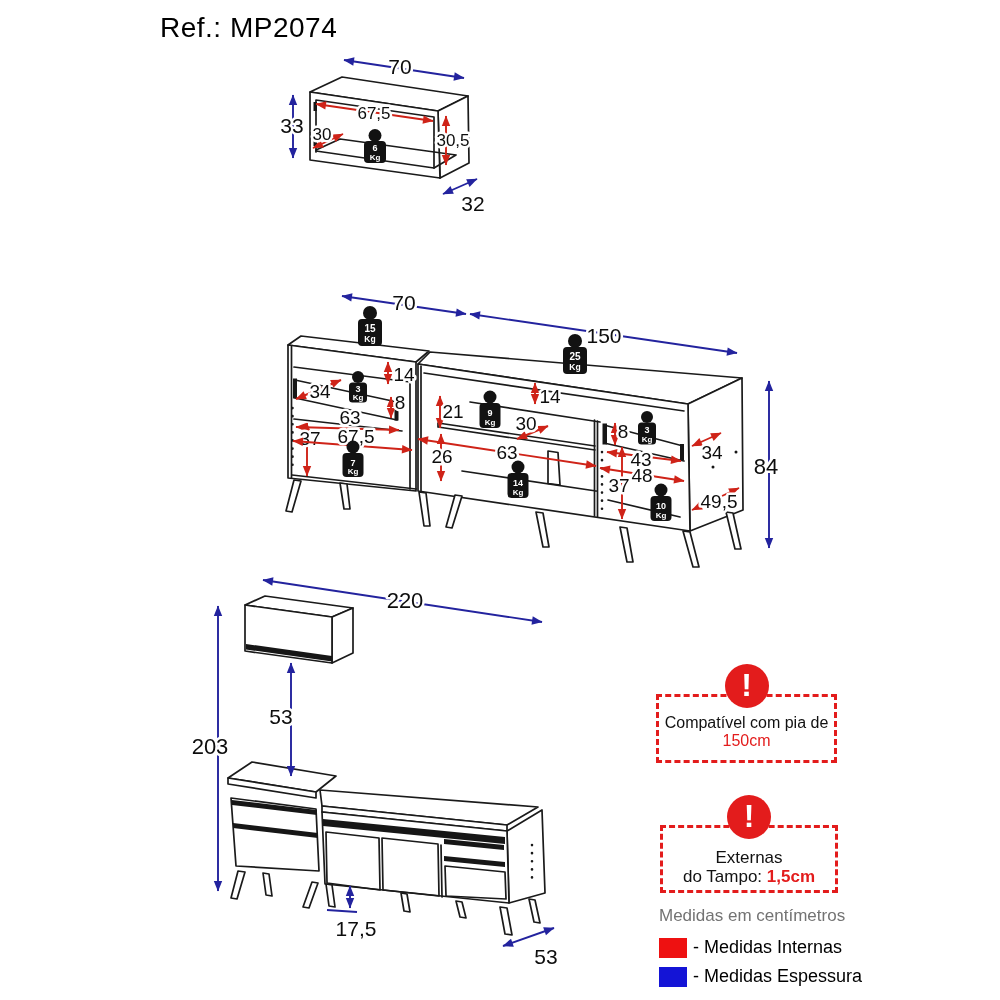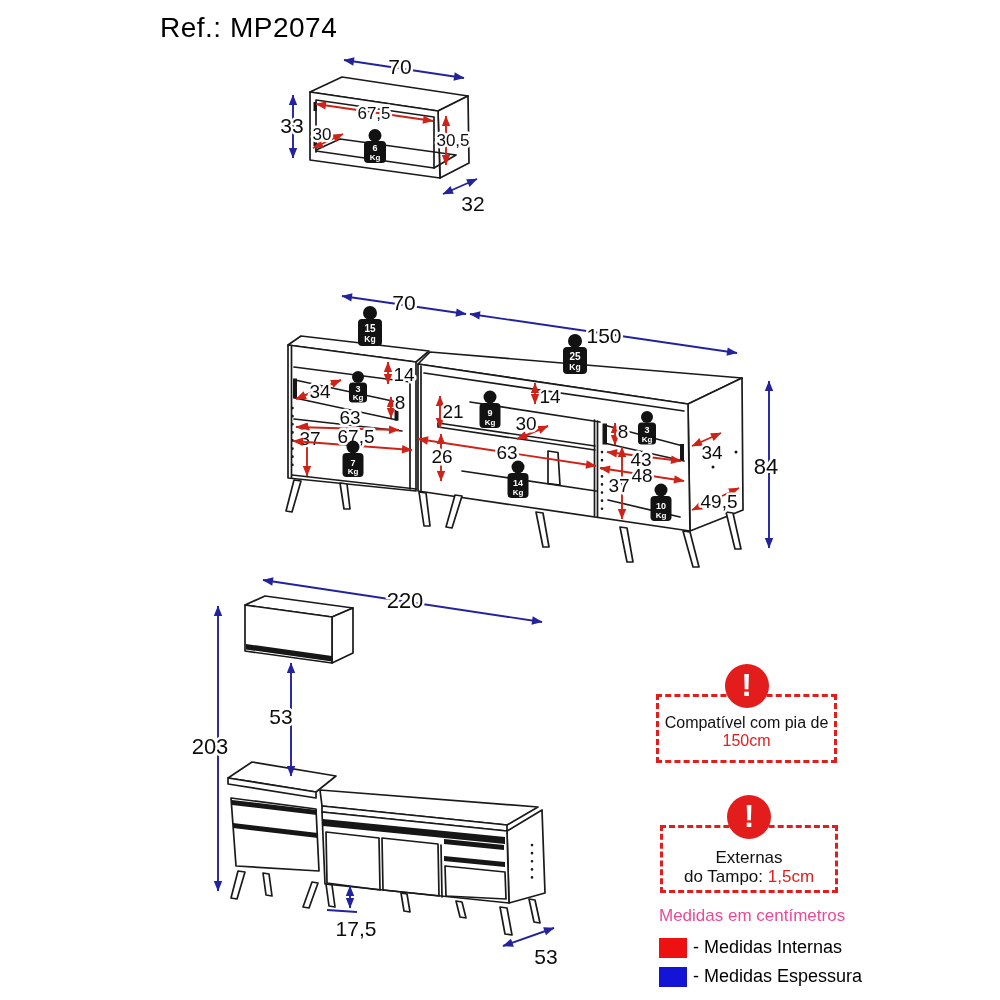--- a/index.html
+++ b/index.html
@@ -30,23 +30,23 @@
   .wu{font-family:"Liberation Sans",sans-serif;font-weight:700;font-size:8.5px;fill:#fff;text-anchor:middle}
   .wv.s{font-size:9px}.wu.s{font-size:8px}
 
   .notice{position:absolute;border:3px dashed var(--notice);background:#fff;text-align:center;
           color:#111;z-index:2}
   .notice .bang{position:absolute;left:50%;transform:translateX(-50%);top:-33px;width:44px;height:44px;
           border-radius:50%;background:var(--notice);color:#fff;font-weight:700;font-size:32px;
           line-height:42px;text-align:center;z-index:3}
   .notice .nline{line-height:18px}
   .notice .hl{color:var(--notice)}
-  .notice .hl.b{font-weight:400}
+  .notice .hl.b{font-weight:700}
   #legend{position:absolute;left:659px;top:906px;z-index:2}
-  #legend .ltitle{font-size:17px;color:#ec4899;margin-bottom:11px}
+  #legend .ltitle{font-size:17px;color:#737373;margin-bottom:11px}
   .lrow{display:flex;align-items:flex-end;margin-bottom:8px}
   .sq{display:inline-block;width:28px;height:20px;margin-right:6px}
   .lrow .llabel{font-size:18px;color:#000}
 </style>
 </head>
 <body>
 
 <div id="stage">
 
   <div id="ref-title">Ref.: MP2074</div>

